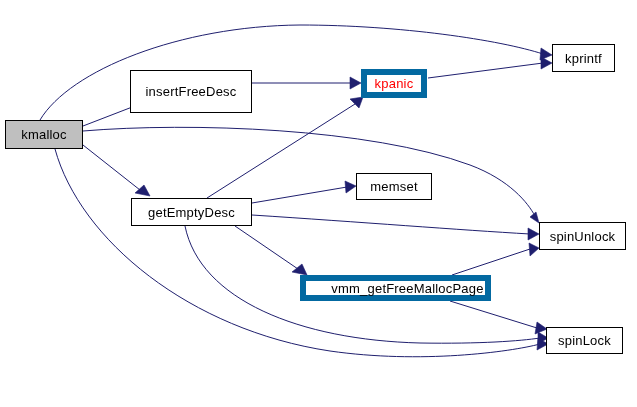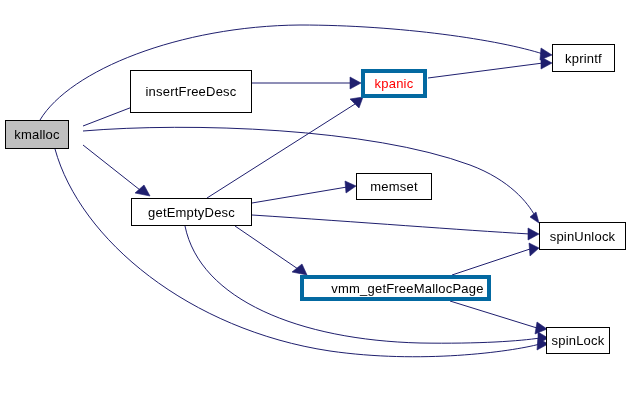--- a/index.html
+++ b/index.html
@@ -37,21 +37,21 @@
     line-height: 1;
     color: #000000;
     white-space: nowrap;
     letter-spacing: 0.2px;
   }
   .node.root {
     background: #bfbfbf;
     border: 1px solid #000000;
   }
   .node.red {
-    border: 4px solid #0369a1;
+    border: 6px solid #0369a1;
   }
   .node.red-text {
     color: #ff0000;
   }
   .edge-path {
     fill: none;
     stroke: #1f1f6e;
     stroke-width: 1;
   }
   .edge-head {
@@ -132,21 +132,21 @@
       <polygon class="edge-head" points="529,243 539,248 530,256"></polygon>
     </g>
 
     <g>
       <path class="edge-path" d="M 450,301 L 537,328"></path>
       <polygon class="edge-head" points="537,322 547,329 535,334"></polygon>
     </g>
 
   </svg>
 
-  <div class="node root" style="left:5px; top:120px; width:64px; height:29px;">
+  <div class="node root" style="left:5px; top:120px; width:78px; height:29px;">
     <span>kmalloc</span>
   </div>
 
   <div class="node" style="left:130px; top:70px; width:122px; height:43px;">
     <span>insertFreeDesc</span>
   </div>
 
   <div class="node red red-text" style="left:361px; top:69px; width:66px; height:29px;">
     <span>kpanic</span>
   </div>
@@ -164,17 +164,17 @@
   </div>
 
   <div class="node red" style="left:300px; top:275px; width:191px; height:26px;padding-left:24px;">
     <span>vmm_getFreeMallocPage</span>
   </div>
 
   <div class="node" style="left:539px; top:222px; width:87px; height:28px;">
     <span>spinUnlock</span>
   </div>
 
-  <div class="node" style="left:546px; top:327px; width:64px; height:27px;">
+  <div class="node" style="left:546px; top:327px; width:77px; height:27px;">
     <span>spinLock</span>
   </div>
 
 </div>
 
 </body></html>

